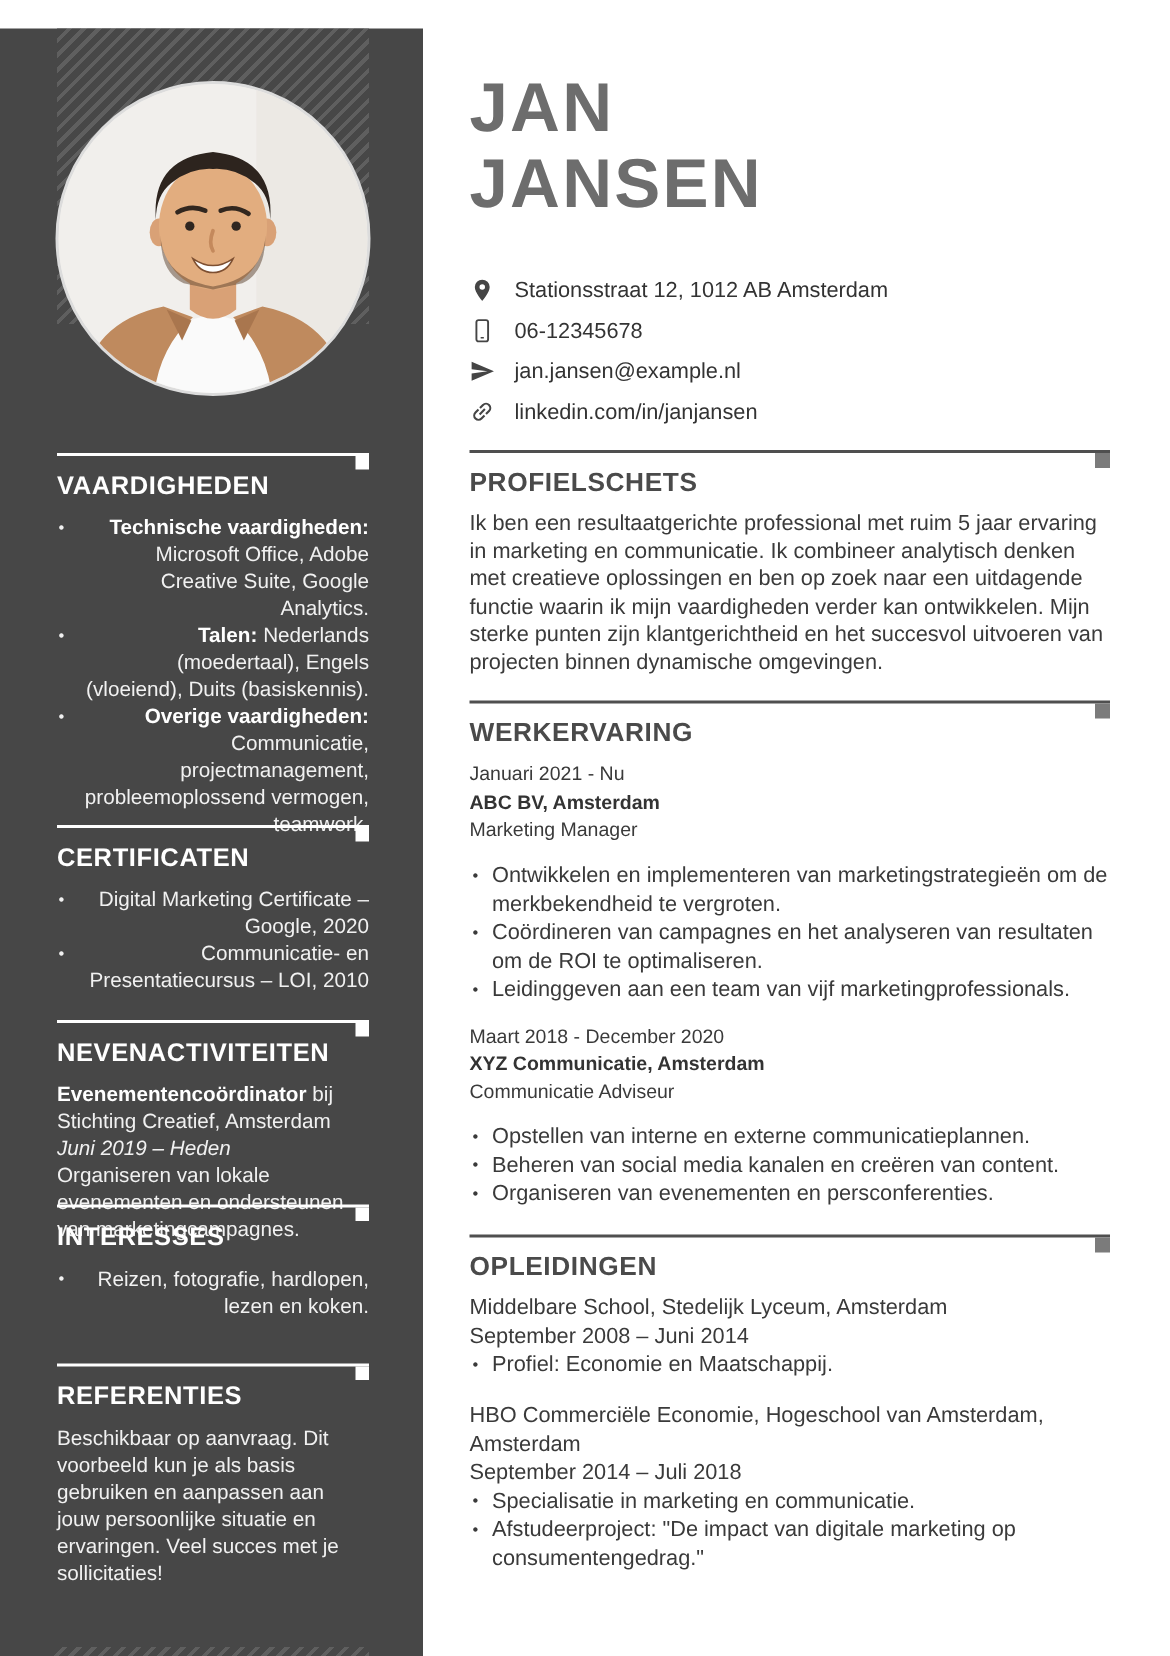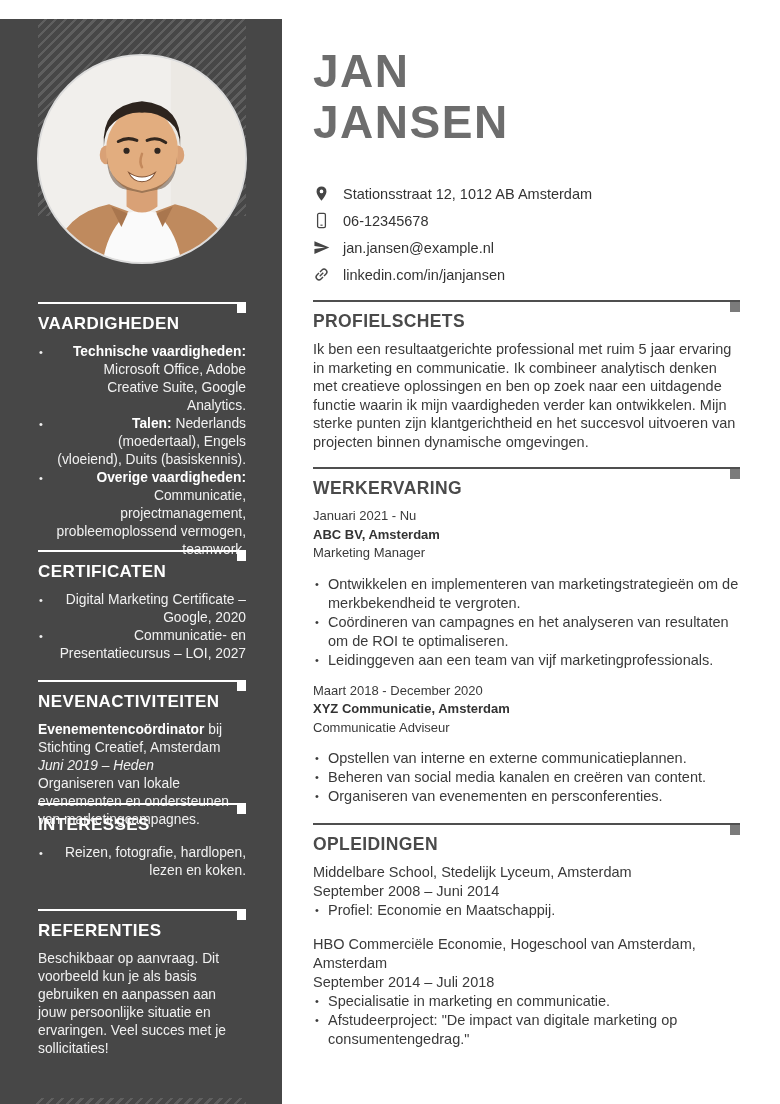--- a/index.html
+++ b/index.html
@@ -104,21 +104,21 @@
       <h2>VAARDIGHEDEN</h2>
       <div class="sb-item"><b>Technische vaardigheden:</b><span> Microsoft Office, Adobe Creative Suite, Google Analytics.</span></div>
       <div class="sb-item"><b>Talen:</b><span> Nederlands (moedertaal), Engels (vloeiend), Duits (basiskennis).</span></div>
       <div class="sb-item"><b>Overige vaardigheden:</b><span> Communicatie, projectmanagement, probleemoplossend vermogen, teamwork.</span></div>
     </section>
 
     <section class="sb-section sb-c">
       <div class="s-rule"></div>
       <h2>CERTIFICATEN</h2>
       <div class="sb-item">Digital Marketing Certificate – Google, 2020</div>
-      <div class="sb-item">Communicatie- en Presentatiecursus – LOI, 2027</div>
+      <div class="sb-item">Communicatie- en Presentatiecursus – LOI, 2010</div>
     </section>
 
     <section class="sb-section sb-n">
       <div class="s-rule"></div>
       <h2>NEVENACTIVITEITEN</h2>
       <div class="sb-text"><b>Evenementencoördinator</b><span> bij Stichting Creatief, Amsterdam</span></div>
       <div class="sb-text italic">Juni 2019 – Heden</div>
       <div class="sb-text">Organiseren van lokale evenementen en ondersteunen van marketingcampagnes.</div>
     </section>
 

